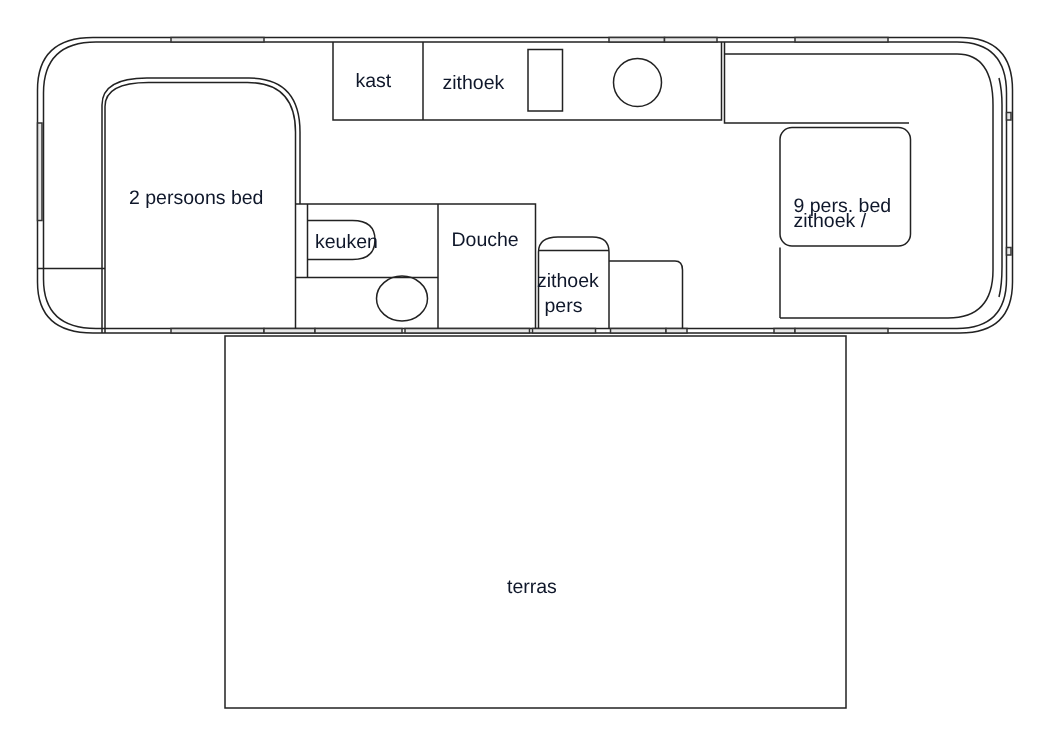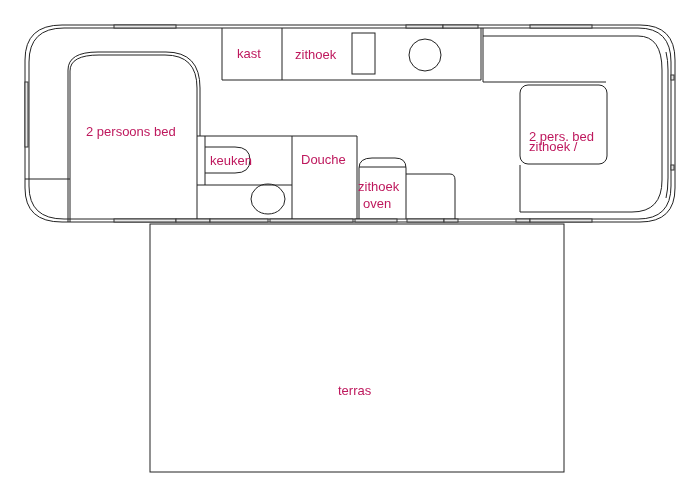--- a/index.html
+++ b/index.html
@@ -1,21 +1,21 @@
 <!DOCTYPE html>
 <html><head>
   <meta charset="utf-8">
   <style>
     html, body { margin: 0; padding: 0; background: #ffffff; }
     body { width: 700px; height: 500px; position: relative; overflow: hidden;
            font-family: "Liberation Sans", sans-serif; }
     svg { position: absolute; left: 0; top: 0; }
     .w { fill: none; stroke: #222; stroke-width: 1; }
     .win { fill: #e8e8e8; stroke: #333; stroke-width: 1; }
-    .lbl { position: absolute; font-size: 13px; color: #be185d; white-space: nowrap; line-height: 16px; text-align: right; }
+    .lbl { position: absolute; font-size: 13px; color: #0f172a; white-space: nowrap; line-height: 16px; text-align: right; }
   </style>
 </head>
 <body>
 
 <svg width="700" height="500" viewBox="0 0 700 500">
 
   <g>
     <path class="w" d="M62,25 L640,25 Q675,25 675,60 L675,188 Q675,222 640,222 L62,222 Q25,222 25,188 L25,60 Q25,25 62,25 Z"></path>
     <path class="w" d="M64,28 L638,28 Q671,28 671,62 L671,186 Q671,219 638,219 L64,219 Q29,219 29,186 L29,62 Q29,28 64,28 Z"></path>
     <path class="w" d="M666,52 Q668,60 668,70 L668,178 Q668,190 666,198"></path>
@@ -84,16 +84,16 @@
     <rect class="w" x="150" y="224" width="414" height="248"></rect>
   </g>
 </svg>
 
 <div class="lbl" style="left:86px; top:124px;">2 persoons bed</div>
 <div class="lbl" style="left:237px; top:46px;">kast</div>
 <div class="lbl" style="left:295px; top:47px;">zithoek</div>
 <div class="lbl" style="left:210px; top:153px;">keuken</div>
 <div class="lbl" style="left:301px; top:152px;">Douche</div>
 <div class="lbl" style="left:358px; top:179px;">zithoek</div>
-<div class="lbl" style="left:363px; top:196px;">oven</div>
+<div class="lbl" style="left:363px; top:196px;">pers</div>
 <div class="lbl" style="left:529px; top:112px;margin-top:27px;">zithoek /</div>
-<div class="lbl" style="left:529px; top:129px;">2 pers. bed</div>
+<div class="lbl" style="left:529px; top:129px;">9 pers. bed</div>
 <div class="lbl" style="left:338px; top:383px;">terras</div>
 
 </body></html>

